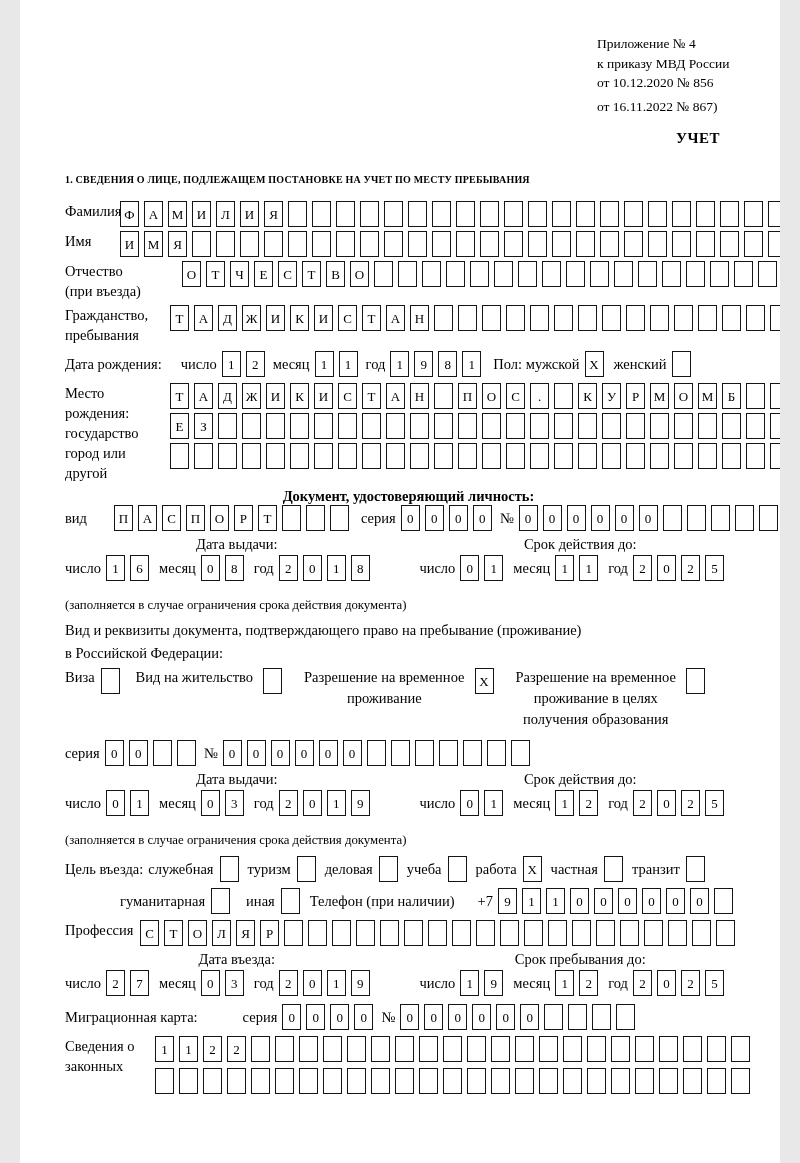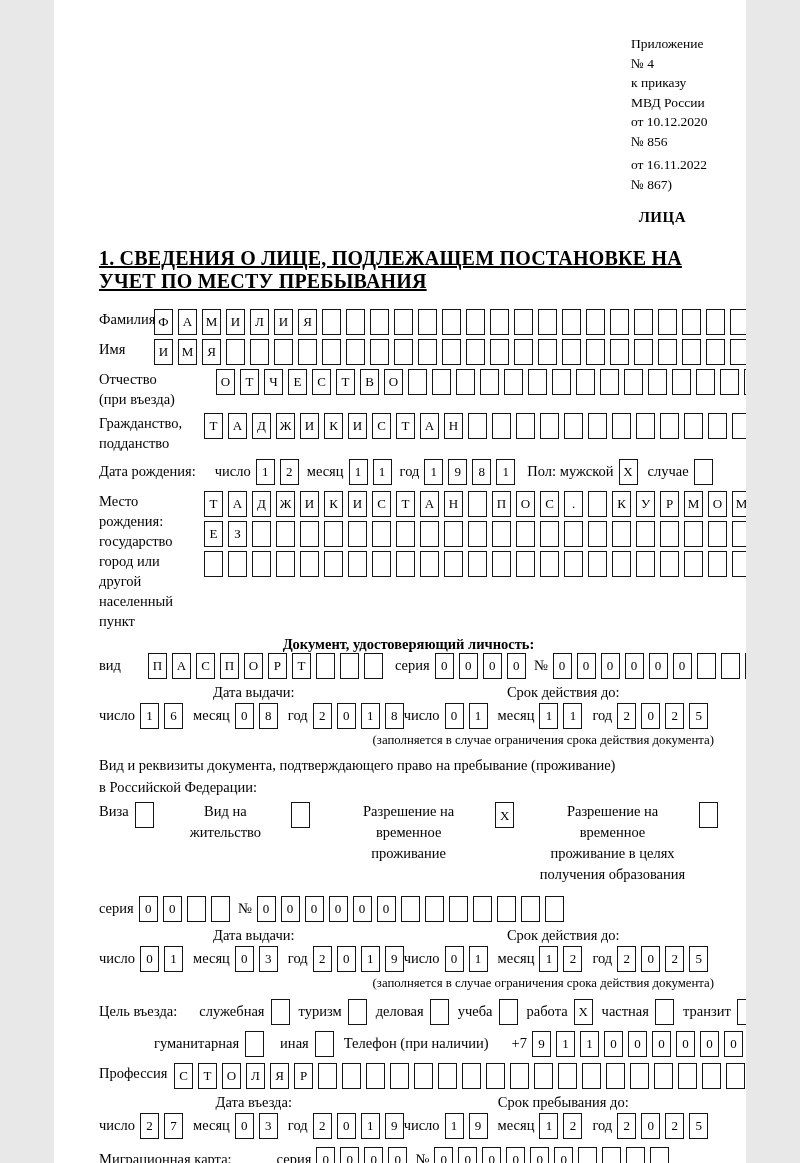--- a/index.html
+++ b/index.html
@@ -1,27 +1,27 @@
 <!DOCTYPE html>
 <html><head>
 <meta charset="utf-8">
 <style>
   html,body{margin:0;padding:0;background:#e8e8e8;}
   .page{
-    width:692px;height:1163px;box-sizing:border-box;margin:0 auto;
+    width:760px;height:1163px;box-sizing:border-box;margin:0 auto;
     background:#ffffff;color:#000;
     font-family:"Liberation Serif","DejaVu Serif",serif;
     padding:34px 28px 10px 45px;overflow:hidden;position:relative;
   }
   .hdr{margin-left:532px;font-size:13.5px;line-height:1.45;}
   .hdr-sub{margin-top:4px;}
   .forma{font-weight:bold;font-size:15px;text-align:right;padding-right:32px;margin-top:14px;letter-spacing:.5px;}
   .title{font-weight:bold;font-size:15.5px;line-height:1.55;text-align:center;margin-top:16px;}
   .blank-line{display:inline-block;width:58px;border-bottom:2.2px solid #222;margin-left:12px;height:12px;vertical-align:baseline;}
-  .sect{font-weight:bold;font-size:20px;margin-top:21px;letter-spacing:.2px;text-decoration:underline;}
+  .sect{font-weight:bold;font-size:10px;margin-top:27px;letter-spacing:.2px;}
   .row{display:flex;align-items:flex-start;margin-top:4px;}
   .lbl{font-size:14.5px;line-height:20px;flex:0 0 auto;}
   .lbl.w55{width:55px;}  .lbl.w117{width:117px;}  .lbl.w105{width:105px;}
   .lbl.w75{width:75px;}  .lbl.w90{width:90px;}
   .cells{display:flex;gap:5px;flex:0 0 auto;}
   .cell{
     box-sizing:border-box;flex:0 0 19px;width:19px;height:26px;
     border:1.8px solid #151515;display:flex;align-items:center;justify-content:center;
     font-size:13px;line-height:1;background:#fff;
   }
@@ -29,21 +29,21 @@
   .inl{display:flex;align-items:center;font-size:14.5px;flex-wrap:nowrap;}
   .inl .t{margin:0 5px 0 8px;white-space:nowrap;}
   .inl .t:first-child{margin-left:0;}
   .center-h{font-weight:bold;font-size:14.5px;text-align:center;margin-top:5px;}
   .two-col{display:flex;margin-top:5px;font-size:14.5px;}
   .two-col .col{width:50%;text-align:center;}
   .date-row{display:flex;justify-content:space-between;padding-right:28px;margin-top:2px;}
   .dg{display:flex;align-items:center;font-size:14.5px;}
   .dg .t{margin:0 5px 0 10px;white-space:nowrap;}
   .dg .t:first-child{margin-left:0;}
-  .note{font-size:12.8px;text-align:right;margin-top:4px;padding-right:4px;}
+  .note{font-size:12.8px;margin-top:17px;padding-right:4px;}
   .plain{font-size:14.5px;line-height:1.55;margin-top:6px;}
   .opts{display:flex;align-items:flex-start;margin-top:3px;font-size:14.5px;}
   .opt{display:flex;align-items:flex-start;}
   .opt .optxt{text-align:center;line-height:1.45;}
   .opt .cells{margin-left:10px;margin-top:1px;}
   .gap14{margin-left:16px;}  .gap22{margin-left:22px;}
   .purpose-item{display:flex;align-items:center;margin-left:9px;}
   .purpose-item .cells{margin-left:6px;}
   .mt8{margin-top:8px;} .mt10{margin-top:10px;} .mt6{margin-top:6px;}
 </style>
@@ -54,21 +54,21 @@
 
   <div class="hdr">
     <div>Приложение № 4</div>
     <div>к приказу МВД России</div>
     <div>от 10.12.2020 № 856</div>
     <div class="hdr-sub">
       <div>от 16.11.2022 № 867)</div>
     </div>
   </div>
 
-  <div class="forma">ЛИЦА</div>
+  <div class="forma">УЧЕТ</div>
 
 
   <div class="sect">1. СВЕДЕНИЯ О ЛИЦЕ, ПОДЛЕЖАЩЕМ ПОСТАНОВКЕ НА УЧЕТ ПО МЕСТУ ПРЕБЫВАНИЯ</div>
 
   <div class="row" style="margin-top:16px;">
     <div class="lbl w55">Фамилия</div>
     <div class="cells">
         <span class="cell">Ф</span>
         <span class="cell">А</span>
         <span class="cell">М</span>
@@ -164,21 +164,21 @@
         <span class="cell"></span>
         <span class="cell"></span>
         <span class="cell"></span>
         <span class="cell"></span>
       </div>
   </div>
 
   <div class="row">
     <div class="lbl w105">
       <div>Гражданство,</div>
-      <div>подданство</div>
+      <div>пребывания</div>
     </div>
     <div class="cells">
         <span class="cell">Т</span>
         <span class="cell">А</span>
         <span class="cell">Д</span>
         <span class="cell">Ж</span>
         <span class="cell">И</span>
         <span class="cell">К</span>
         <span class="cell">И</span>
         <span class="cell">С</span>
@@ -219,32 +219,31 @@
     <span class="cells">
         <span class="cell">1</span>
         <span class="cell">9</span>
         <span class="cell">8</span>
         <span class="cell">1</span>
       </span>
     <span class="t" style="margin-left:12px;">Пол: мужской</span>
     <span class="cells">
         <span class="cell">X</span>
       </span>
-    <span class="t" style="margin-left:10px;">случае</span>
+    <span class="t" style="margin-left:10px;">женский</span>
     <span class="cells">
         <span class="cell"></span>
       </span>
   </div>
 
   <div class="row mt6">
     <div class="lbl w105">
       <div>Место рождения:</div>
       <div>государство</div>
       <div>город или другой</div>
-      <div>населенный пункт</div>
     </div>
     <div class="rows">
       <div class="cells">
           <span class="cell">Т</span>
           <span class="cell">А</span>
           <span class="cell">Д</span>
           <span class="cell">Ж</span>
           <span class="cell">И</span>
           <span class="cell">К</span>
           <span class="cell">И</span>
@@ -518,21 +517,21 @@
           <span class="cell">0</span>
           <span class="cell">2</span>
           <span class="cell">5</span>
         </span>
     </span>
   </div>
   <div class="note">(заполняется в случае ограничения срока действия документа)</div>
 
   <div class="inl mt8">
     <span class="t">Цель въезда:</span>
-    <span class="purpose-item" style="margin-left:17px;">
+    <span class="purpose-item" style="margin-left:0;">
       <span>служебная</span>
       <span class="cells">
           <span class="cell"></span>
         </span>
     </span>
     <span class="purpose-item">
       <span>туризм</span>
       <span class="cells">
           <span class="cell"></span>
         </span>

